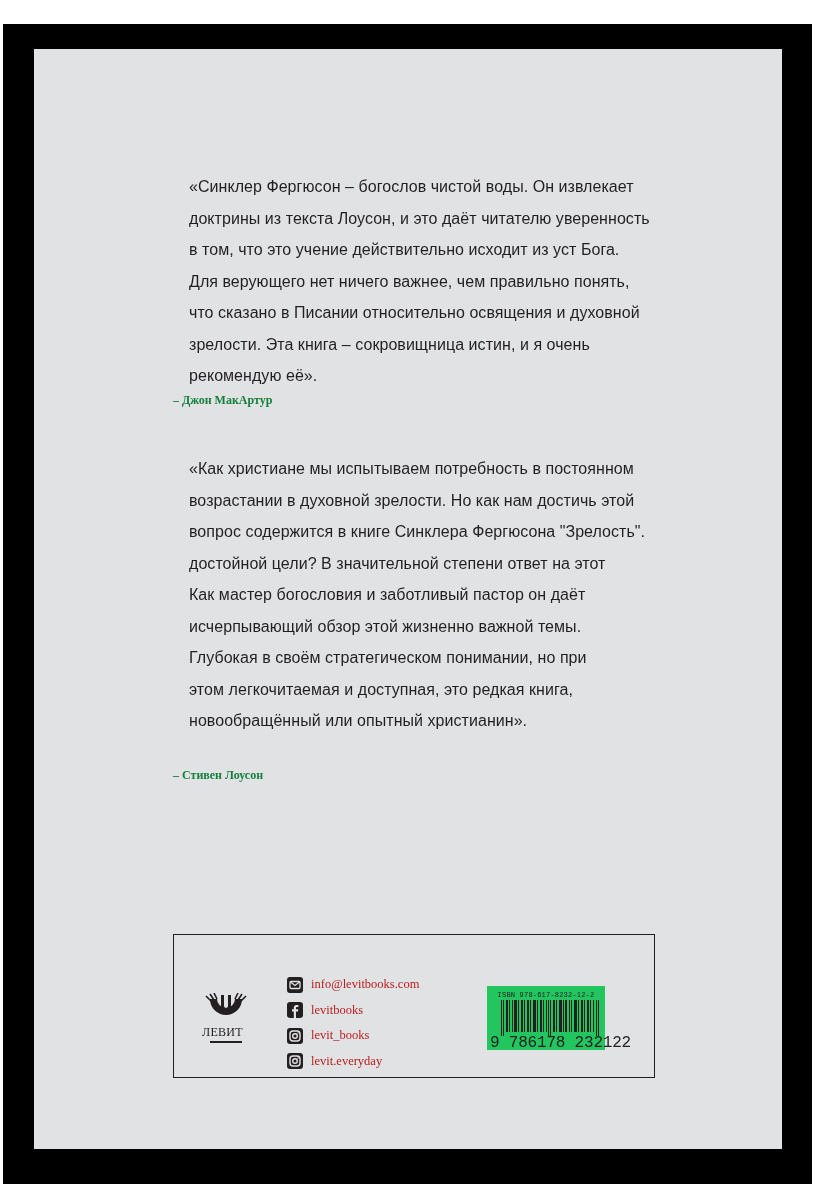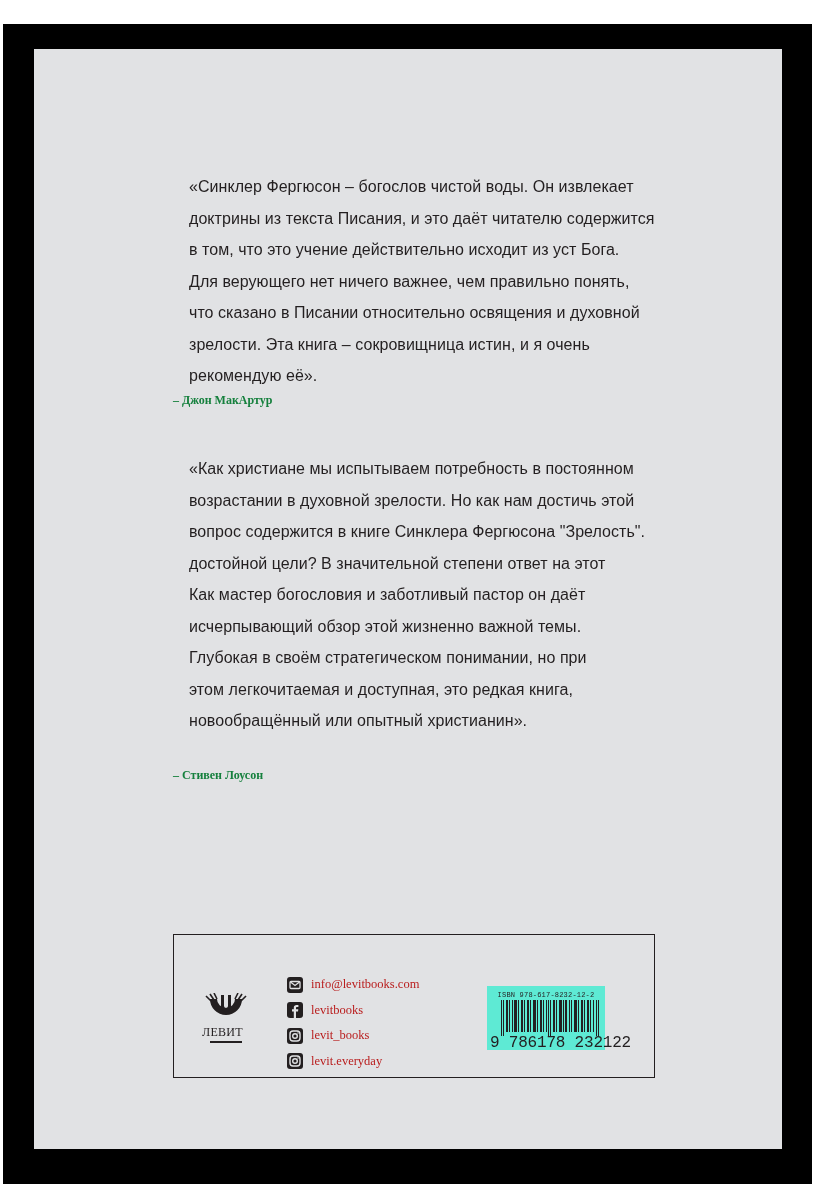--- a/index.html
+++ b/index.html
@@ -20,36 +20,36 @@
     .infobox-head { height: 27px; border-bottom: 1.5px solid #231f20; font-family: "Liberation Sans", sans-serif;
                     font-size: 14.5px; color: #231f20; text-align: center; line-height: 27px; white-space: nowrap; }
     .logo { position: absolute; left: 28px; top: 58px; width: 48px; height: 55px; }
     .logo-text { position: absolute; left: 0; top: 32px; width: 48px; text-align: left;
                  font-family: "Liberation Serif", serif; font-size: 12px; color: #231f20; letter-spacing: 0.3px; }
     .logo-underline { position: absolute; left: 8px; top: 48px; width: 32px; height: 1.5px; background: #231f20; }
     .contacts { position: absolute; left: 113px; top: 37px; }
     .contact { height: 25.5px; display: flex; align-items: center; }
     .contact .ico { width: 16px; height: 16px; background: #231f20; border-radius: 3px; position: relative; margin-right: 8px; flex: none; }
     .contact .txt { font-family: Liberation Serif, serif; font-size: 12.5px; color: #b91c1c; white-space: nowrap; }
-    .barcode { position: absolute; left: 313px; top: 51px; width: 118px; height: 64px; background: #5eead4; }
+    .barcode { position: absolute; left: 313px; top: 51px; width: 118px; height: 64px; background: #22c55e; }
     .isbn { position: absolute; left: 0; top: 5px; width: 118px; text-align: center; font-family: "Liberation Mono", monospace;
             font-size: 7px; color: #231f20; letter-spacing: 0.2px; white-space: nowrap; }
     .bars { position: absolute; left: 14px; top: 14px; width: 98px; height: 36px; }
     .digits { position: absolute; left: 3px; top: 48px; font-family: "Liberation Mono", monospace; font-size: 16px;
               color: #231f20; white-space: pre; letter-spacing: -0.2px; }
   </style>
 </head>
 <body>
 
 <div class="frame"></div>
 <div class="cover"></div>
 
 <div class="quote q1">
   <span class="line">«Синклер Фергюсон – богослов чистой воды. Он извлекает</span>
-  <span class="line">доктрины из текста Писания, и это даёт читателю содержится</span>
+  <span class="line">доктрины из текста Лоусон, и это даёт читателю уверенность</span>
   <span class="line">в том, что это учение действительно исходит из уст Бога.</span>
   <span class="line">Для верующего нет ничего важнее, чем правильно понять,</span>
   <span class="line">что сказано в Писании относительно освящения и духовной</span>
   <span class="line">зрелости. Эта книга – сокровищница истин, и я очень</span>
   <span class="line">рекомендую её».</span>
 </div>
 <div class="attrib a1">– Джон МакАртур</div>
 
 <div class="quote q2">
   <span class="line">«Как христиане мы испытываем потребность в постоянном</span>

